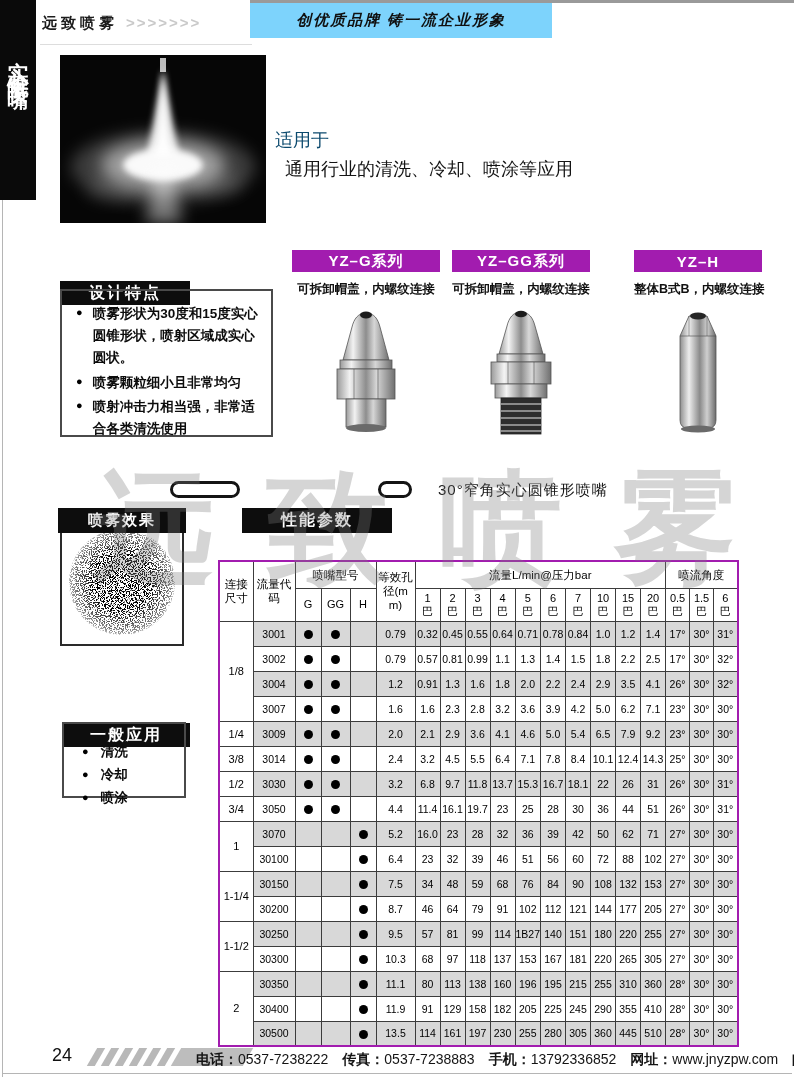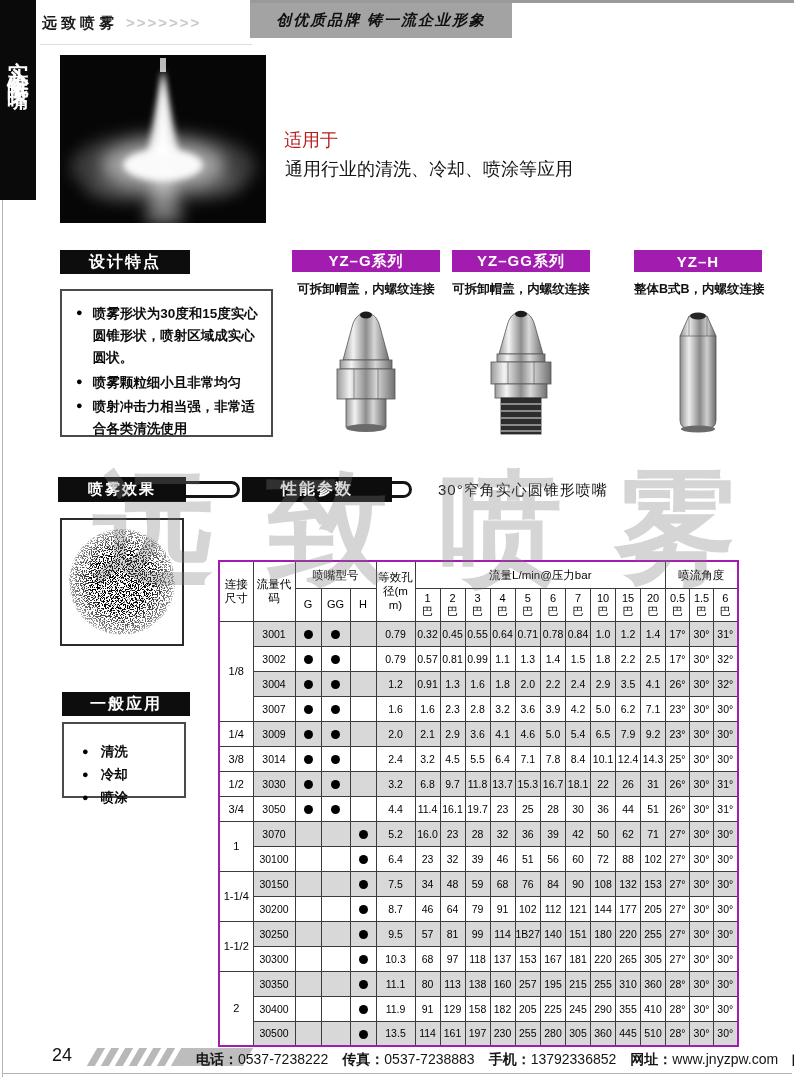--- a/index.html
+++ b/index.html
@@ -12,31 +12,31 @@
   .top-strip { position:absolute; left:250px; top:0; width:544px; height:3px; background:#9a9a9a; }
 
   .side-tab { position:absolute; left:0; top:0; width:36px; height:200px; background:#0a0a0a; display:flex; justify-content:center; padding-top:44px; }
   .side-tab span { writing-mode:vertical-rl; text-orientation:upright; color:#fff; font-size:21px; font-weight:bold; letter-spacing:7px; }
 
   .brand-row { position:absolute; left:42px; top:14px; white-space:nowrap; }
   .brand { font-size:15px; font-weight:bold; letter-spacing:4px; color:#1c1c1c; }
   .arrows { font-size:15px; font-weight:bold; letter-spacing:2px; color:#c9c9c9; margin-left:8px; }
   .brand-underline { position:absolute; left:40px; top:44px; width:212px; height:1px; background:#ddd; }
 
-  .slogan-box { position:absolute; left:250px; top:3px; width:262px; height:35px; background:#a3a3a3; display:flex; align-items:center; justify-content:center; }
+  .slogan-box { position:absolute; left:250px; top:3px; width:302px; height:35px; background:#7dd3fc; display:flex; align-items:center; justify-content:center; }
   .slogan-box span { font-family:"Liberation Serif","DejaVu Serif",serif; font-style:italic; font-weight:bold; font-size:15px; color:#101010; letter-spacing:2px; }
 
   .spray-photo { position:absolute; left:60px; top:55px; width:206px; height:168px; background:#000; }
   .spray-photo svg { display:block; }
 
   .main-title { position:absolute; left:285px; top:78px; font-size:26px; font-weight:600; color:#0e0e0e; letter-spacing:1px; }
-  .sub-line1 { position:absolute; left:284px; top:128px; font-size:18px; color:#b91c1c; }
+  .sub-line1 { position:absolute; left:275px; top:128px; font-size:18px; color:#0c4a6e; }
   .sub-line2 { position:absolute; left:285px; top:157px; font-size:18px; color:#141414; }
 
-  .black-banner { background:#0d0d0d; color:#fff; font-weight:bold; display:flex; align-items:center; justify-content:center; position:absolute; }
+  .black-banner { background:#0d0d0d; color:#fff; font-weight:bold; display:flex; align-items:center; justify-content:center; position:absolute;margin-top:31px; }
   .design-banner { left:60px; top:250px; width:130px; height:24px; font-size:16px; letter-spacing:2px; }
   .design-box { position:absolute; left:60px; top:289px; width:213px; height:148px; border:2px solid #4a4a4a; padding:12px 8px 0 8px; }
   .bullet-row { display:flex; margin-bottom:3px; }
   .bullet-row::before { content:"●"; font-size:11px; color:#000; margin:3px 10px 0 6px; }
   .bullet-row span { font-size:13.5px; line-height:1.62; color:#0c0c0c; font-weight:bold; }
 
   .series-col { position:absolute; top:250px; }
   .series-g { left:292px; width:148px; }
   .series-gg { left:452px; width:138px; }
   .series-h { left:634px; width:128px; }
@@ -601,21 +601,21 @@
           <td class="cell size-cell" rowspan="3">2</td>
           <td class="cell">30350</td>
           <td class="cell"></td>
           <td class="cell"></td>
           <td class="cell"><span class="dot"></span></td>
           <td class="cell">11.1</td>
           <td class="cell">80</td>
           <td class="cell">113</td>
           <td class="cell">138</td>
           <td class="cell">160</td>
-          <td class="cell">257</td>
+          <td class="cell">196</td>
           <td class="cell">195</td>
           <td class="cell">215</td>
           <td class="cell">255</td>
           <td class="cell">310</td>
           <td class="cell">360</td>
           <td class="cell">28°</td>
           <td class="cell">30°</td>
           <td class="cell">30°</td>
         </tr>
         <tr>

